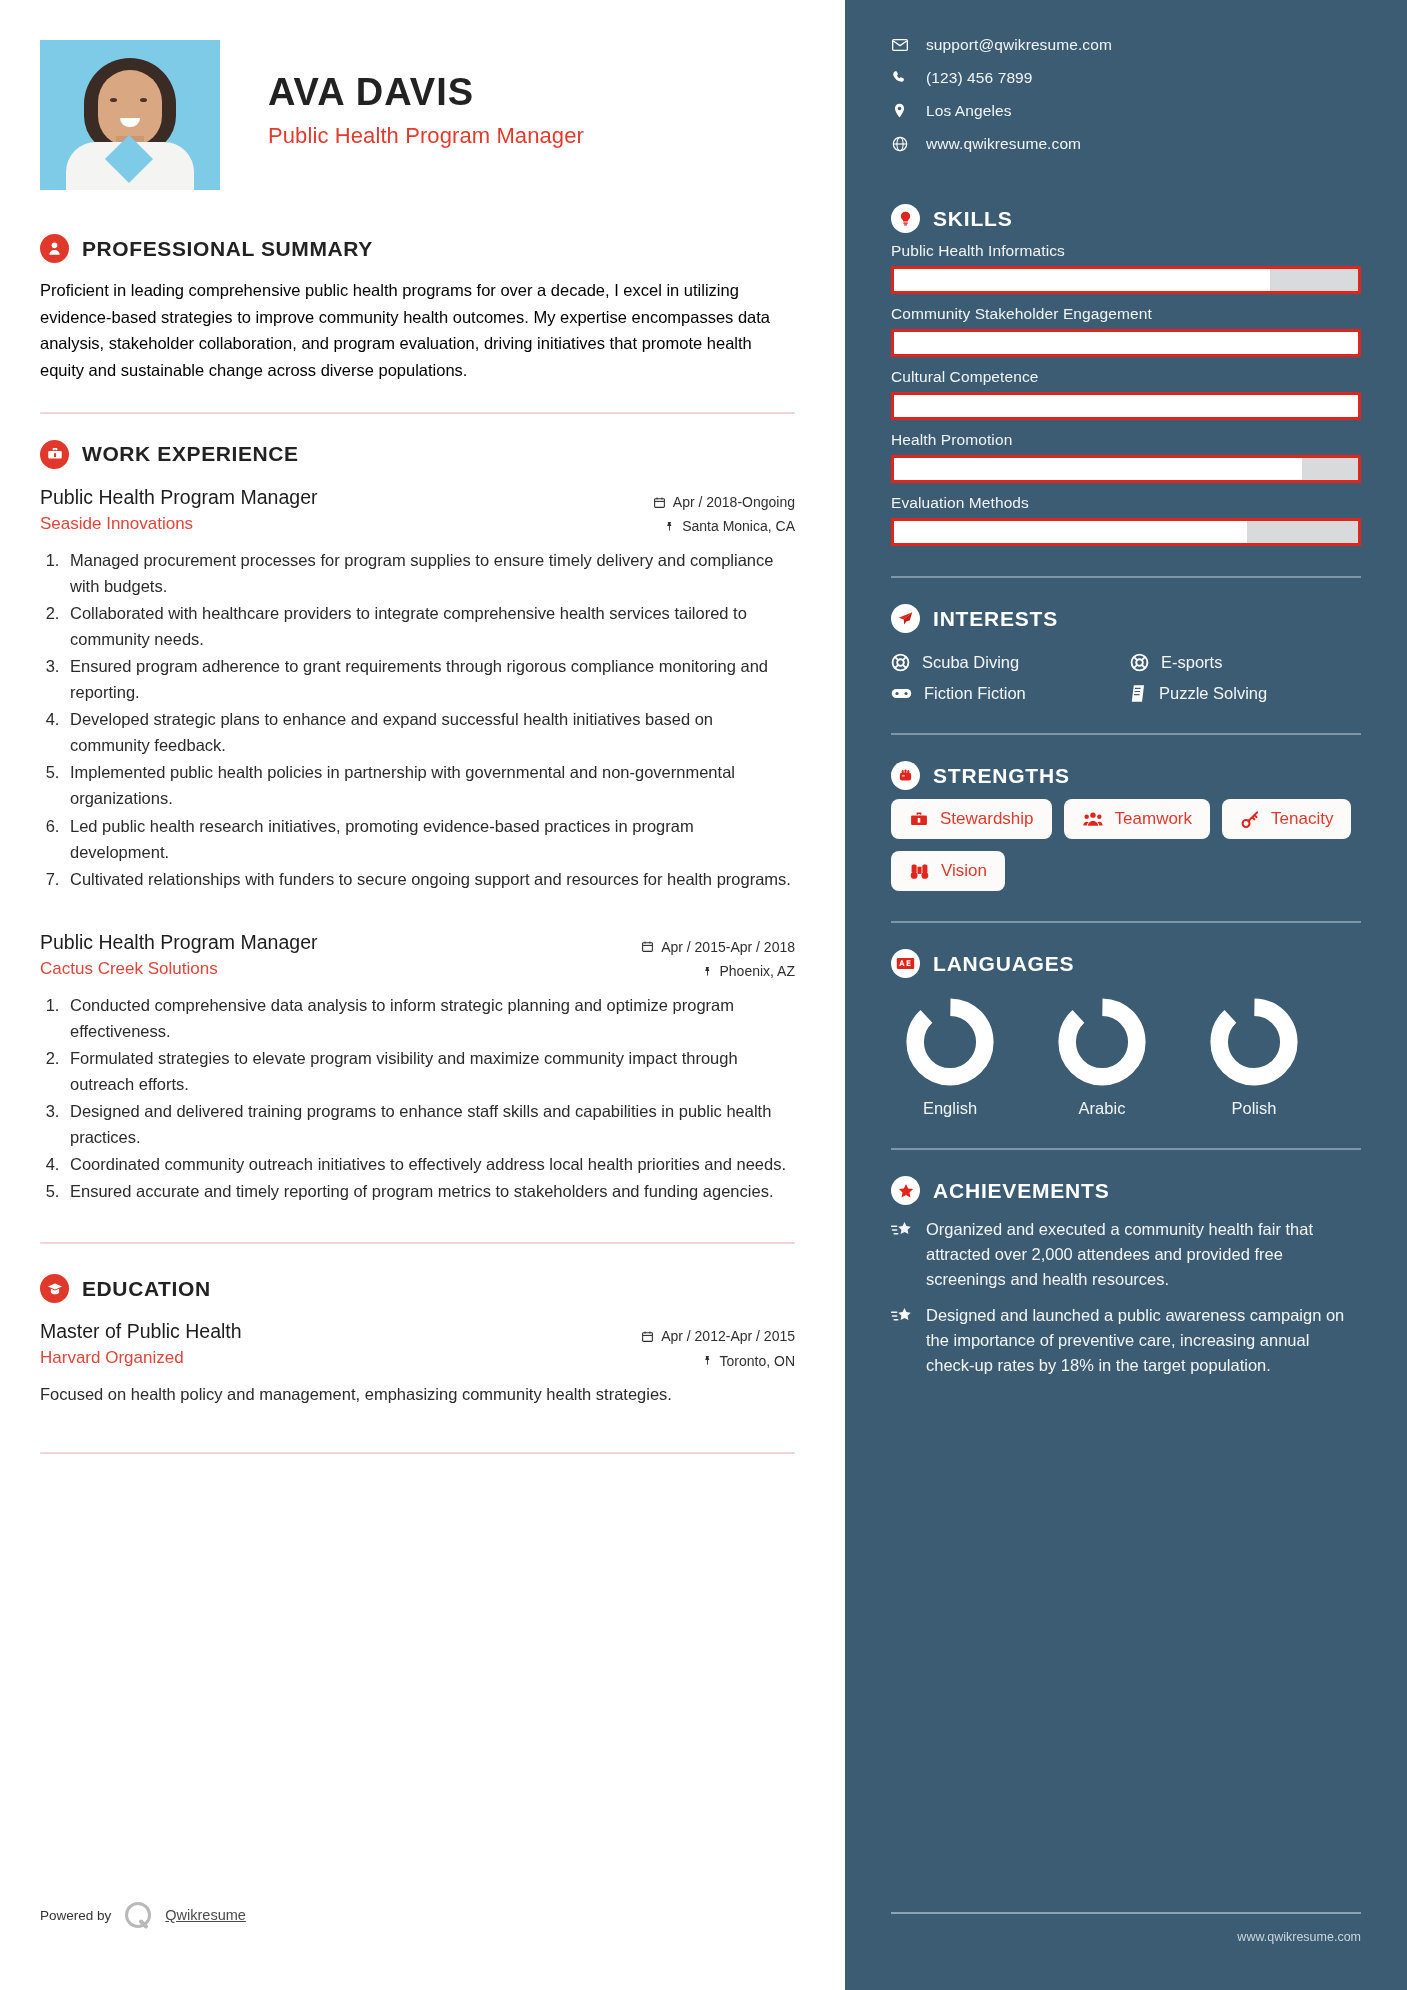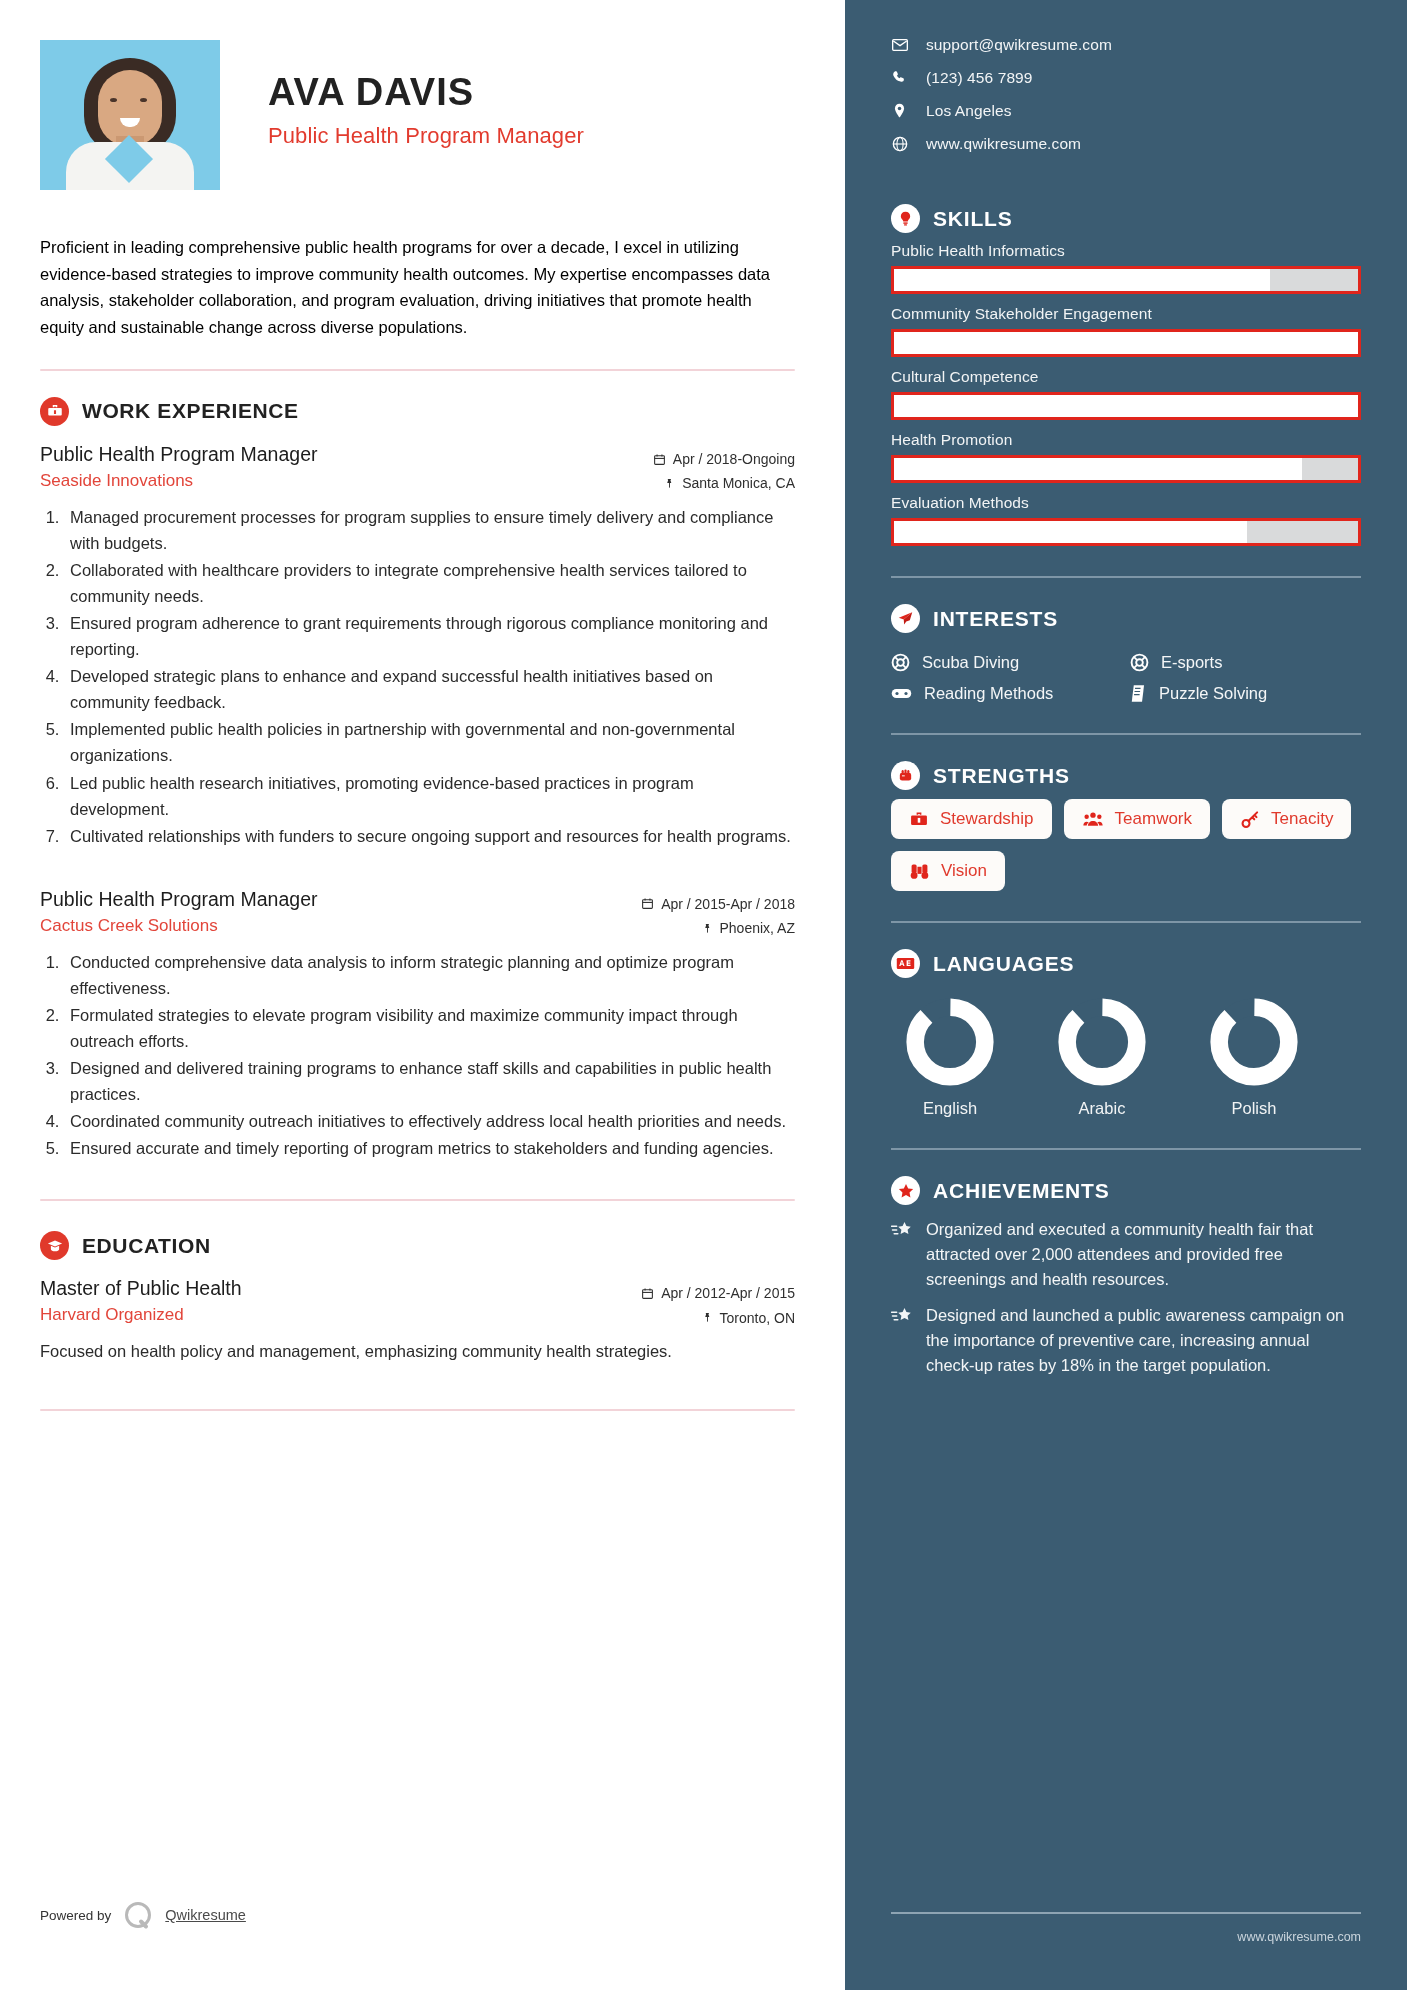--- a/index.html
+++ b/index.html
@@ -395,20 +395,29 @@
         <div class="neck"></div>
           <div class="body"></div>
           <div class="collar"></div>
       </div>
       <div class="name-block">
         <div class="name">AVA DAVIS</div>
         <div class="role">Public Health Program Manager</div>
       </div>
     </div>
 
+    <div class="sec-head">
+      <span class="ico">
+        <svg width="19" height="19" viewBox="0 0 24 24">
+            <circle cx="12" cy="8" r="3.6" fill="#fff"></circle>
+            <path d="M5.5 20c0-3.6 2.9-6 6.5-6s6.5 2.4 6.5 6z" fill="#fff"></path>
+          </svg>
+      </span>
+      <span class="title">PROFESSIONAL SUMMARY</span>
+    </div>
     <div class="summary-text">Proficient in leading comprehensive public health programs for over a decade, I excel in utilizing evidence-based strategies to improve community health outcomes. My expertise encompasses data analysis, stakeholder collaboration, and program evaluation, driving initiatives that promote health equity and sustainable change across diverse populations.</div>
 
     <div class="divider"></div>
 
     <div class="sec-head">
       <span class="ico">
         <svg width="18" height="18" viewBox="0 0 24 24">
             <path d="M9 4h6v3h-2V6h-2v1H9z" fill="#fff"></path>
             <rect x="3" y="8" width="18" height="10" rx="1.4" fill="#fff"></rect>
             <rect x="10.6" y="11" width="2.8" height="5" fill="#e0392b"></rect>
@@ -642,21 +651,21 @@
             <path d="M4.9 4.9l4.1 4.1M19.1 4.9l-4.1 4.1M4.9 19.1l4.1-4.1M19.1 19.1l-4.1-4.1" stroke="#fff" stroke-width="2.2"></path>
           </svg>
         <span>E-sports</span>
       </div>
       <div class="interest-item">
         <svg width="21" height="15" viewBox="0 0 28 18">
             <rect x="1" y="3" width="26" height="12" rx="6" fill="#fff"></rect>
             <circle cx="8" cy="9" r="2.1" fill="#3b5c72"></circle>
             <circle cx="20" cy="9" r="2.1" fill="#3b5c72"></circle>
           </svg>
-        <span>Reading Methods</span>
+        <span>Fiction Fiction</span>
       </div>
       <div class="interest-item">
         <svg width="17" height="19" viewBox="0 0 20 24">
             <path d="M4 1.5h13l-2.5 21H1.5z" fill="#fff"></path>
             <path d="M5.6 5.5h7M5 9.5h7M4.4 13.5h7" stroke="#3b5c72" stroke-width="1.5"></path>
           </svg>
         <span>Puzzle Solving</span>
       </div>
     </div>
 

